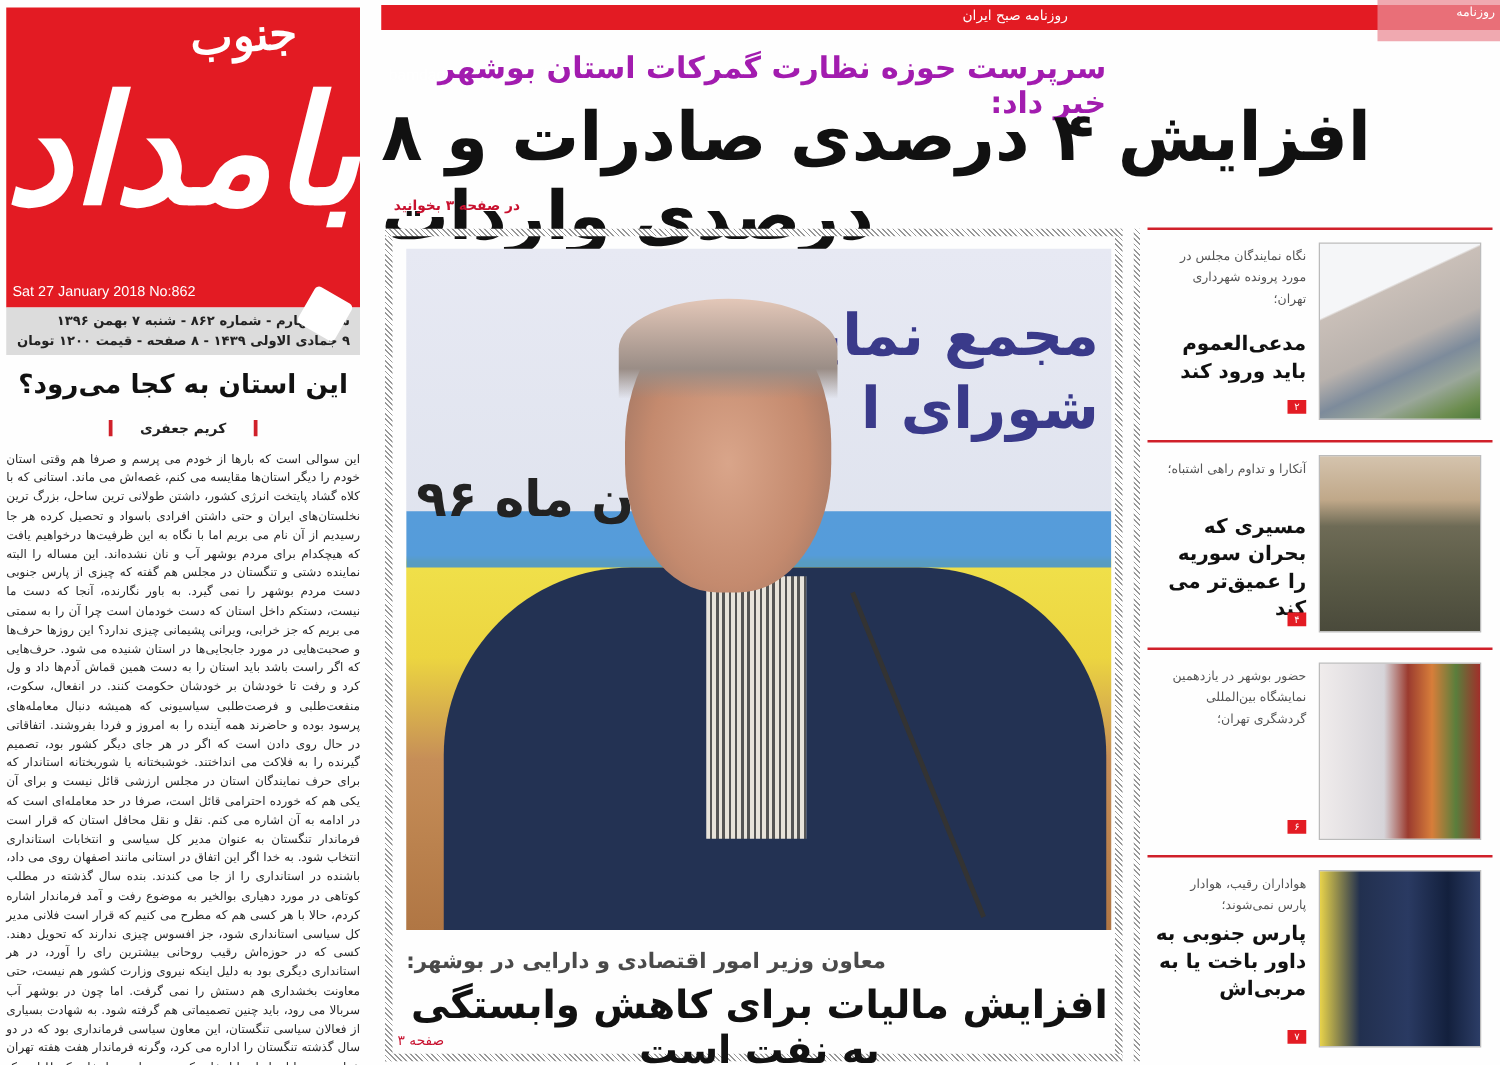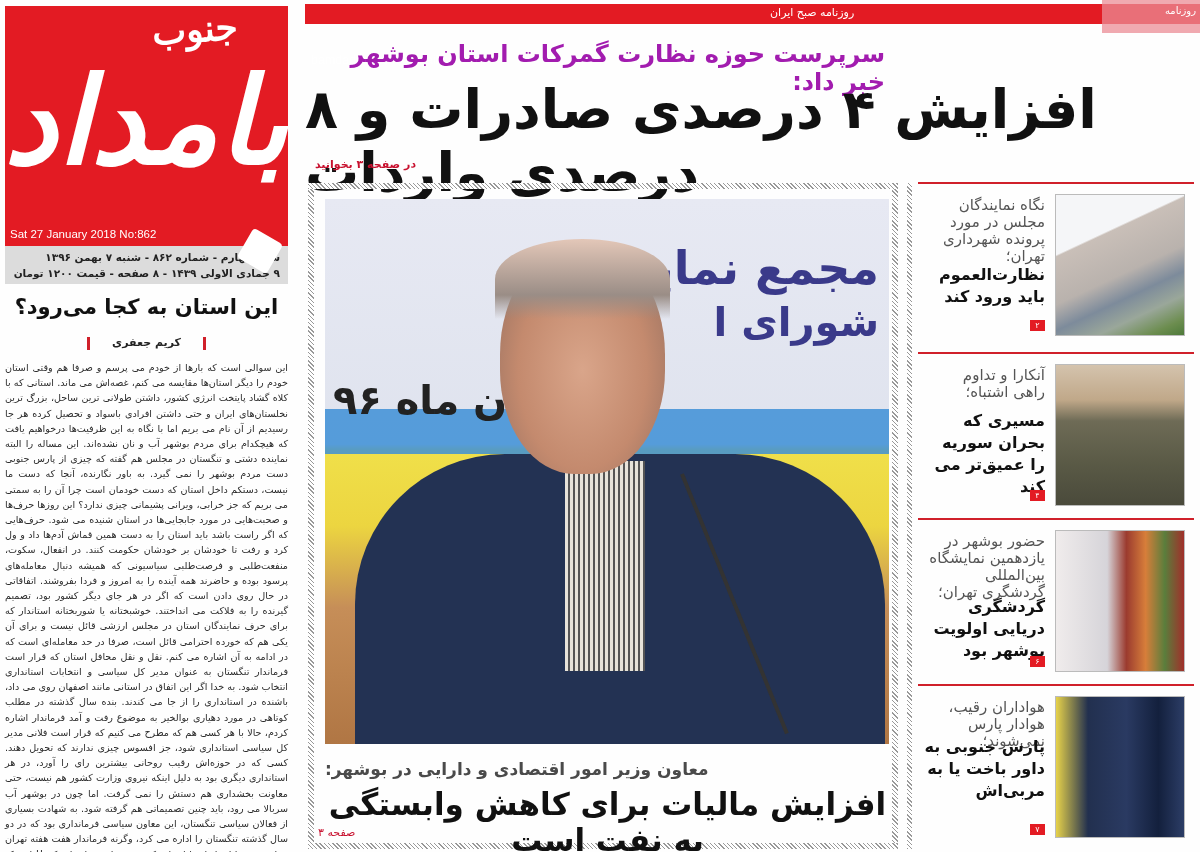--- a/index.html
+++ b/index.html
@@ -83,21 +83,21 @@
     border: none;
   }
   .photo-main {
     position: absolute; left: 325px; top: 199px; width: 564px; height: 545px; overflow: hidden;
     background: linear-gradient(180deg, #e7e9f3 0%, #dfe3ee 45%, #f0e04a 46%, #ecd540 60%, #c68e58 75%, #b07644 100%);
   }
   .photo-main .banner-text {
     position: absolute; right: 10px; top: 42px; font-size: 46px; font-weight: bold; color: #3a3a8a; direction: rtl;
   }
   .photo-main .banner-text2 {
-    position: absolute; right: 10px; top: 100px; font-size: 40px; font-weight: bold; color: #3a3a8a; direction: rtl;
+    position: absolute; right: 10px; top: 100px; font-size: 46px; font-weight: bold; color: #3a3a8a; direction: rtl;
   }
   .photo-main .banner-yellow {
     position: absolute; left: 8px; top: 178px; font-size: 40px; font-weight: bold; color: #222; direction: rtl;
   }
   .photo-main .blue-strip { position: absolute; left: 0; right: 0; top: 210px; height: 45px; background: #3d8fd6; opacity: 0.85; }
   .photo-main .person-head {
     position: absolute; left: 175px; top: 45px; width: 165px; height: 230px; border-radius: 48% 48% 45% 45%;
     background: radial-gradient(ellipse at 50% 55%, #d9a58a 0%, #c48a6e 55%, #8f6c5e 100%);
   }
   .photo-main .person-hair {
@@ -149,21 +149,21 @@
     position: absolute; width: 5px;
     background: repeating-linear-gradient(45deg, #999 0 1px, #fff 1px 3px);
   }
   .side-item { position: absolute; left: 915px; width: 282px; }
   .side-item .rule { position: absolute; left: 3px; right: 3px; top: 0; height: 2px; background: #d0202a; }
   .side-item .thumb {
     position: absolute; right: 12px; top: 12px; width: 130px; height: 142px; border: 1px solid #bbb; overflow: hidden;
   }
   .side-item .kicker {
     position: absolute; right: 152px; top: 15px; width: 118px; direction: rtl; text-align: right;
-    font-size: 15px; line-height: 17px; color: #555;
+    font-size: 10px; line-height: 17px; color: #555;
   }
   .side-item .title {
     position: absolute; right: 152px; width: 122px; direction: rtl; text-align: right;
     font-size: 16px; line-height: 22px; font-weight: bold; color: #111;
   }
   .side-item .pagebadge {
     position: absolute; right: 152px; width: 15px; height: 11px; background: #e31b23; color: #fff;
     font-size: 8px; text-align: center; line-height: 11px;
   }
 
@@ -219,37 +219,36 @@
   <span class="bar"></span><span>کریم جعفری</span><span class="bar"></span>
 </div>
 <div class="left-body">این سوالی است که بارها از خودم می پرسم و صرفا هم وقتی استان خودم را دیگر استان‌ها مقایسه می کنم، غصه‌اش می ماند. استانی که با کلاه گشاد پایتخت انرژی کشور، داشتن طولانی ترین ساحل، بزرگ ترین نخلستان‌های ایران و حتی داشتن افرادی باسواد و تحصیل کرده هر جا رسیدیم از آن نام می بریم اما با نگاه به این ظرفیت‌ها درخواهیم یافت که هیچکدام برای مردم بوشهر آب و نان نشده‌اند. این مساله را البته نماینده دشتی و تنگستان در مجلس هم گفته که چیزی از پارس جنوبی دست مردم بوشهر را نمی گیرد. به باور نگارنده، آنجا که دست ما نیست، دستکم داخل استان که دست خودمان است چرا آن را به سمتی می بریم که جز خرابی، ویرانی پشیمانی چیزی ندارد؟ این روزها حرف‌ها و صحبت‌هایی در مورد جابجایی‌ها در استان شنیده می شود. حرف‌هایی که اگر راست باشد باید استان را به دست همین قماش آدم‌ها داد و ول کرد و رفت تا خودشان بر خودشان حکومت کنند. در انفعال، سکوت، منفعت‌طلبی و فرصت‌طلبی سیاسیونی که همیشه دنبال معامله‌های پرسود بوده و حاضرند همه آینده را به امروز و فردا بفروشند. اتفاقاتی در حال روی دادن است که اگر در هر جای دیگر کشور بود، تصمیم گیرنده را به فلاکت می انداختند. خوشبختانه یا شوربختانه استاندار که برای حرف نمایندگان استان در مجلس ارزشی قائل نیست و برای آن یکی هم که خورده احترامی قائل است، صرفا در حد معامله‌ای است که در ادامه به آن اشاره می کنم. نقل و نقل محافل استان که قرار است فرماندار تنگستان به عنوان مدیر کل سیاسی و انتخابات استانداری انتخاب شود. به خدا اگر این اتفاق در استانی مانند اصفهان روی می داد، باشنده در استانداری را از جا می کندند. بنده سال گذشته در مطلب کوتاهی در مورد دهیاری بوالخیر به موضوع رفت و آمد فرماندار اشاره کردم، حالا با هر کسی هم که مطرح می کنیم که قرار است فلانی مدیر کل سیاسی استانداری شود، جز افسوس چیزی ندارند که تحویل دهند. کسی که در حوزه‌اش رقیب روحانی بیشترین رای را آورد، در هر استانداری دیگری بود به دلیل اینکه نیروی وزارت کشور هم نیست، حتی معاونت بخشداری هم دستش را نمی گرفت. اما چون در بوشهر آب سربالا می رود، باید چنین تصمیماتی هم گرفته شود. به شهادت بسیاری از فعالان سیاسی تنگستان، این معاون سیاسی فرمانداری بود که در دو سال گذشته تنگستان را اداره می کرد، وگرنه فرماندار هفت هفته تهران خوابیده بود تا استاندار را انتخاب کند و به نظر هم انتخاب کرد!! این یک هشدار جدی و دوستانه به استاندار است که مراقبت کند، توصیه نپذیرد، نیروی وزارت کشوری کارکشته در استان کم نیست، شاید هم قرار است در انتخابات مجلس بعد اتفاقاتی روی دهد و این‌ها مقدمه‌اش است!!</div>
 
 <div class="hatch-v" style="left:907px; top:183px; height:666px;"></div>
 
 <div class="side-item" style="top:182px; height:160px;">
   <div class="rule"></div>
   <div class="thumb thumb-building"></div>
   <div class="kicker">نگاه نمایندگان مجلس در مورد پرونده شهرداری تهران؛</div>
-  <div class="title" style="top:82px;">نظارت‌العموم باید ورود کند</div>
+  <div class="title" style="top:82px;">مدعی‌العموم باید ورود کند</div>
   <div class="pagebadge" style="top:138px;">۲</div>
 </div>
 
 <div class="side-item" style="top:352px; height:160px;">
   <div class="rule"></div>
   <div class="thumb thumb-tank"></div>
   <div class="kicker">آنکارا و تداوم راهی اشتباه؛</div>
   <div class="title" style="top:58px;">مسیری که بحران سوریه را عمیق‌تر می کند</div>
   <div class="pagebadge" style="top:138px;">۴</div>
 </div>
 
 <div class="side-item" style="top:518px; height:160px;">
   <div class="rule"></div>
   <div class="thumb thumb-expo"></div>
   <div class="kicker">حضور بوشهر در یازدهمین نمایشگاه بین‌المللی گردشگری تهران؛</div>
-  <div class="title" style="top:78px;">گردشگری دریایی اولویت بوشهر بود</div>
   <div class="pagebadge" style="top:138px;">۶</div>
 </div>
 
 <div class="side-item" style="top:684px; height:165px;">
   <div class="rule"></div>
   <div class="thumb thumb-football"></div>
   <div class="kicker">هواداران رقیب، هوادار پارس نمی‌شوند؛</div>
   <div class="title" style="top:52px;">پارس جنوبی به داور باخت یا به مربی‌اش</div>
   <div class="pagebadge" style="top:140px;">۷</div>
 </div>

